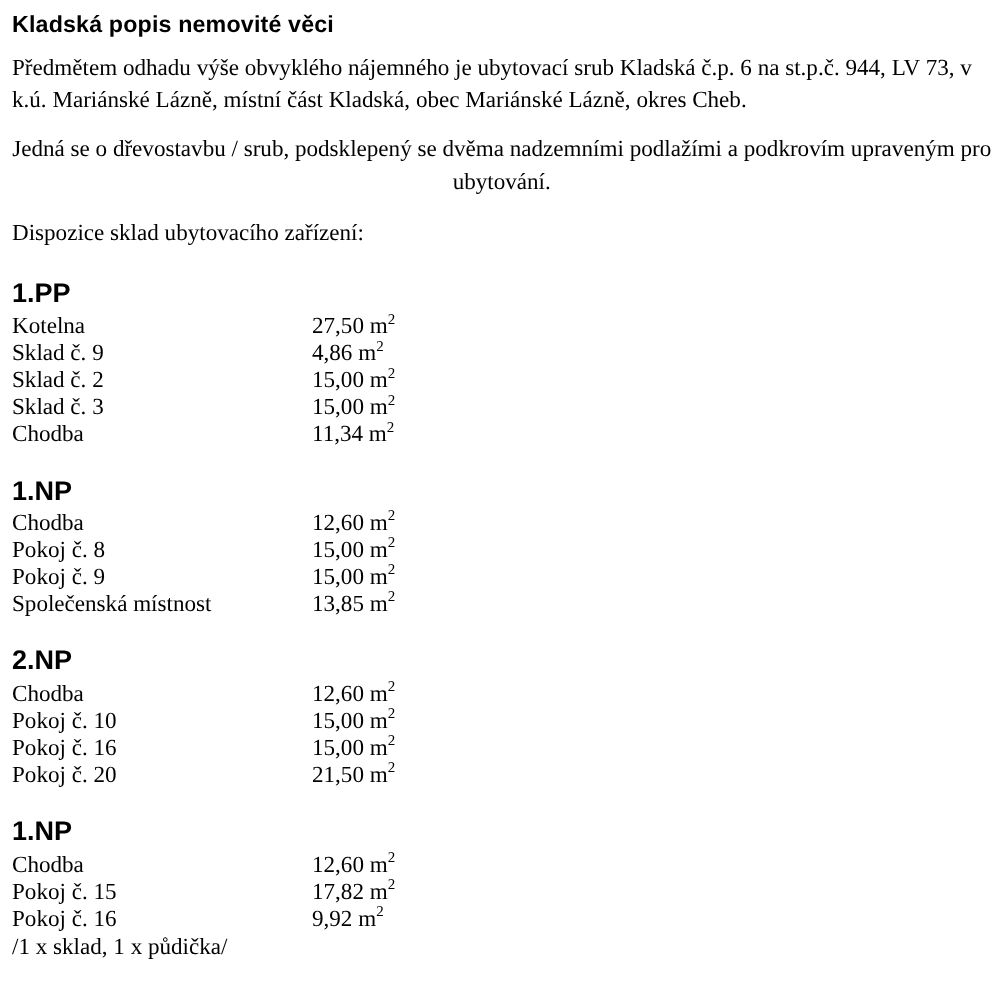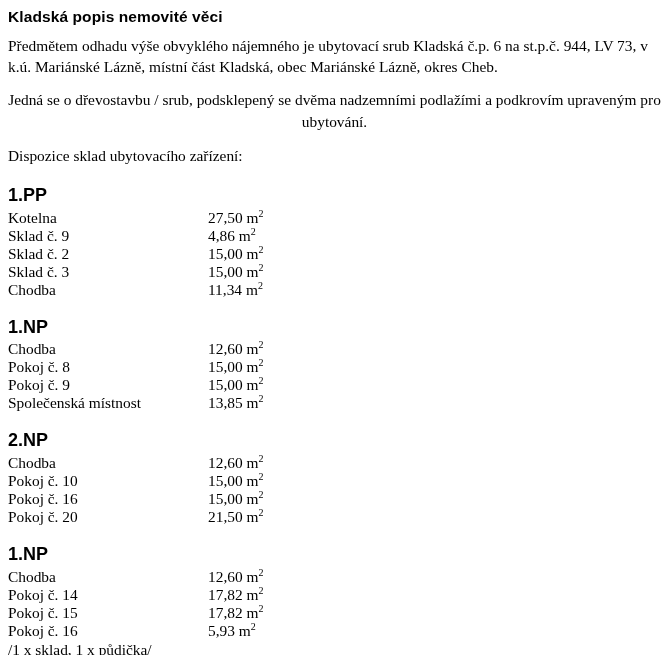--- a/index.html
+++ b/index.html
@@ -164,30 +164,26 @@
           </tbody>
         </table>
         <div class="section-heading">1.NP</div>
         <table class="rooms">
           <tbody>
             <tr>
               <td class="room-name">Chodba</td>
               <td class="room-area"><span>12,60</span><span> m<sup class="unit-sup">2</sup></span></td>
             </tr>
             <tr>
-              <td class="room-name">Pokoj č. 14</td>
-              <td class="room-area"><span>17,82</span><span> m<sup class="unit-sup">2</sup></span></td>
-            </tr>
-            <tr>
               <td class="room-name">Pokoj č. 15</td>
               <td class="room-area"><span>17,82</span><span> m<sup class="unit-sup">2</sup></span></td>
             </tr>
             <tr>
               <td class="room-name">Pokoj č. 16</td>
-              <td class="room-area"><span>5,93</span><span> m<sup class="unit-sup">2</sup></span></td>
+              <td class="room-area"><span>9,92</span><span> m<sup class="unit-sup">2</sup></span></td>
             </tr>
           </tbody>
         </table>
       </div>
   </div>
 
   <p class="footnote">/1 x sklad, 1 x půdička/</p>
 
 </div>
 

